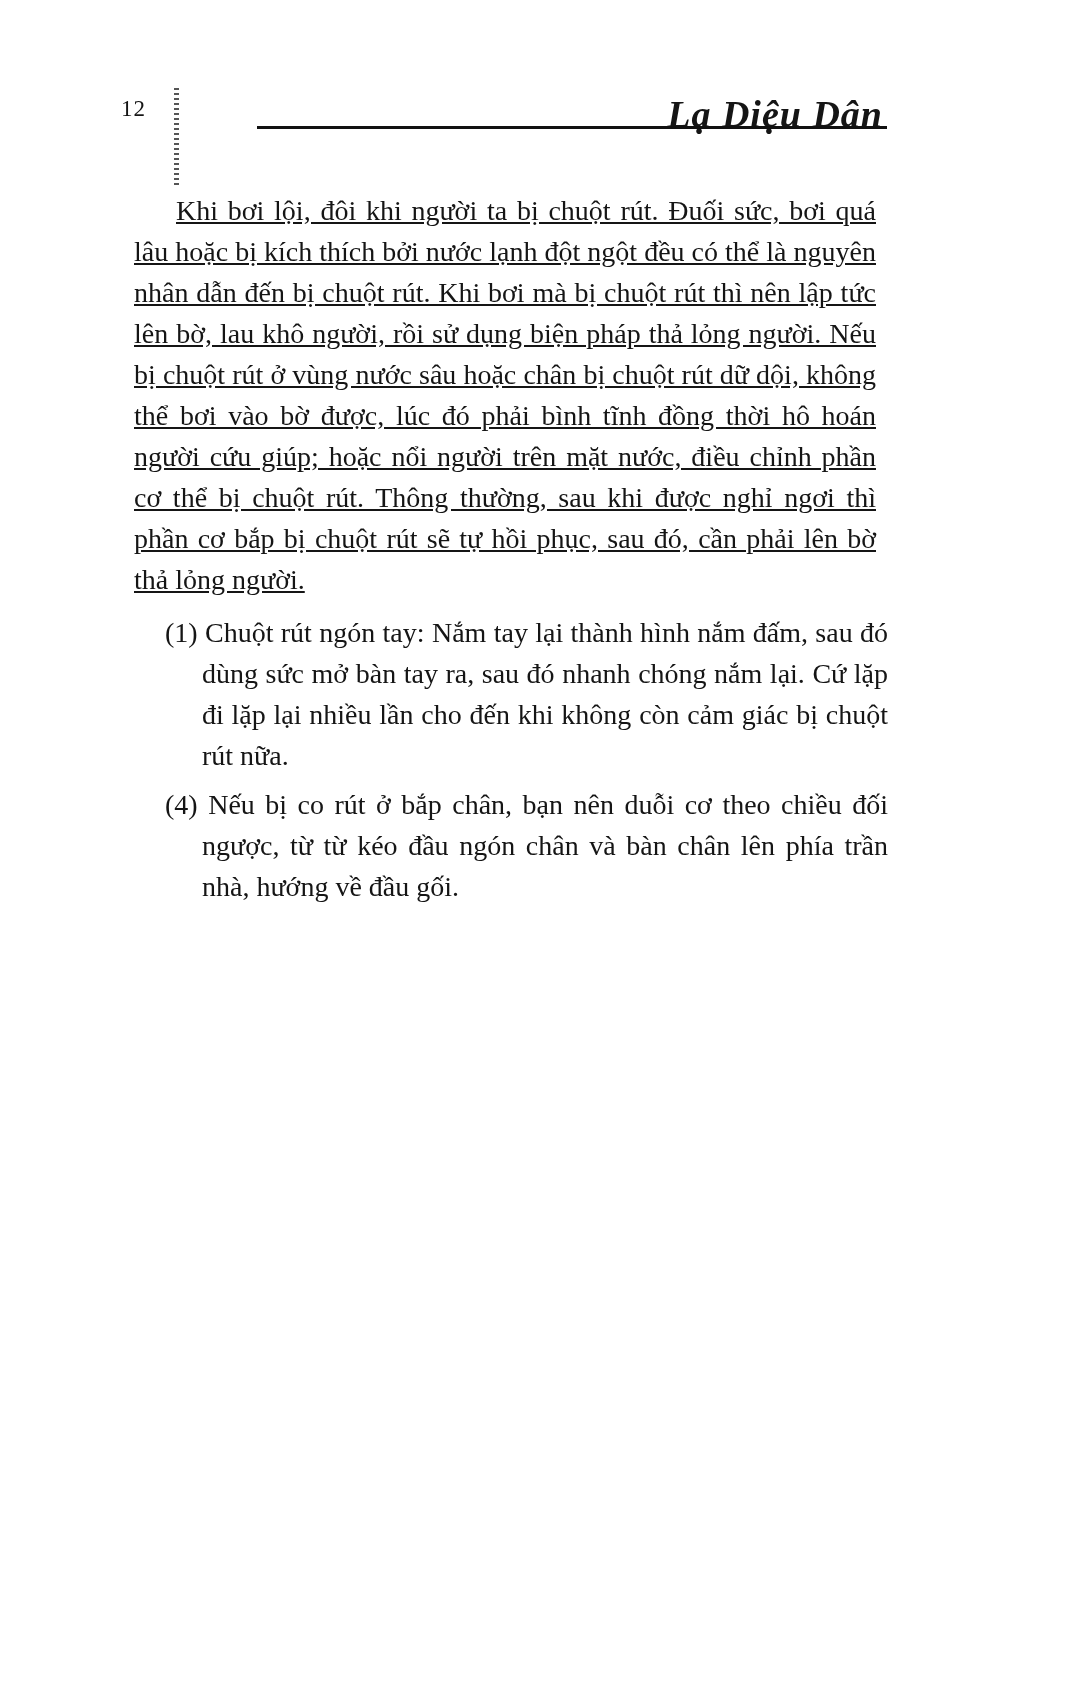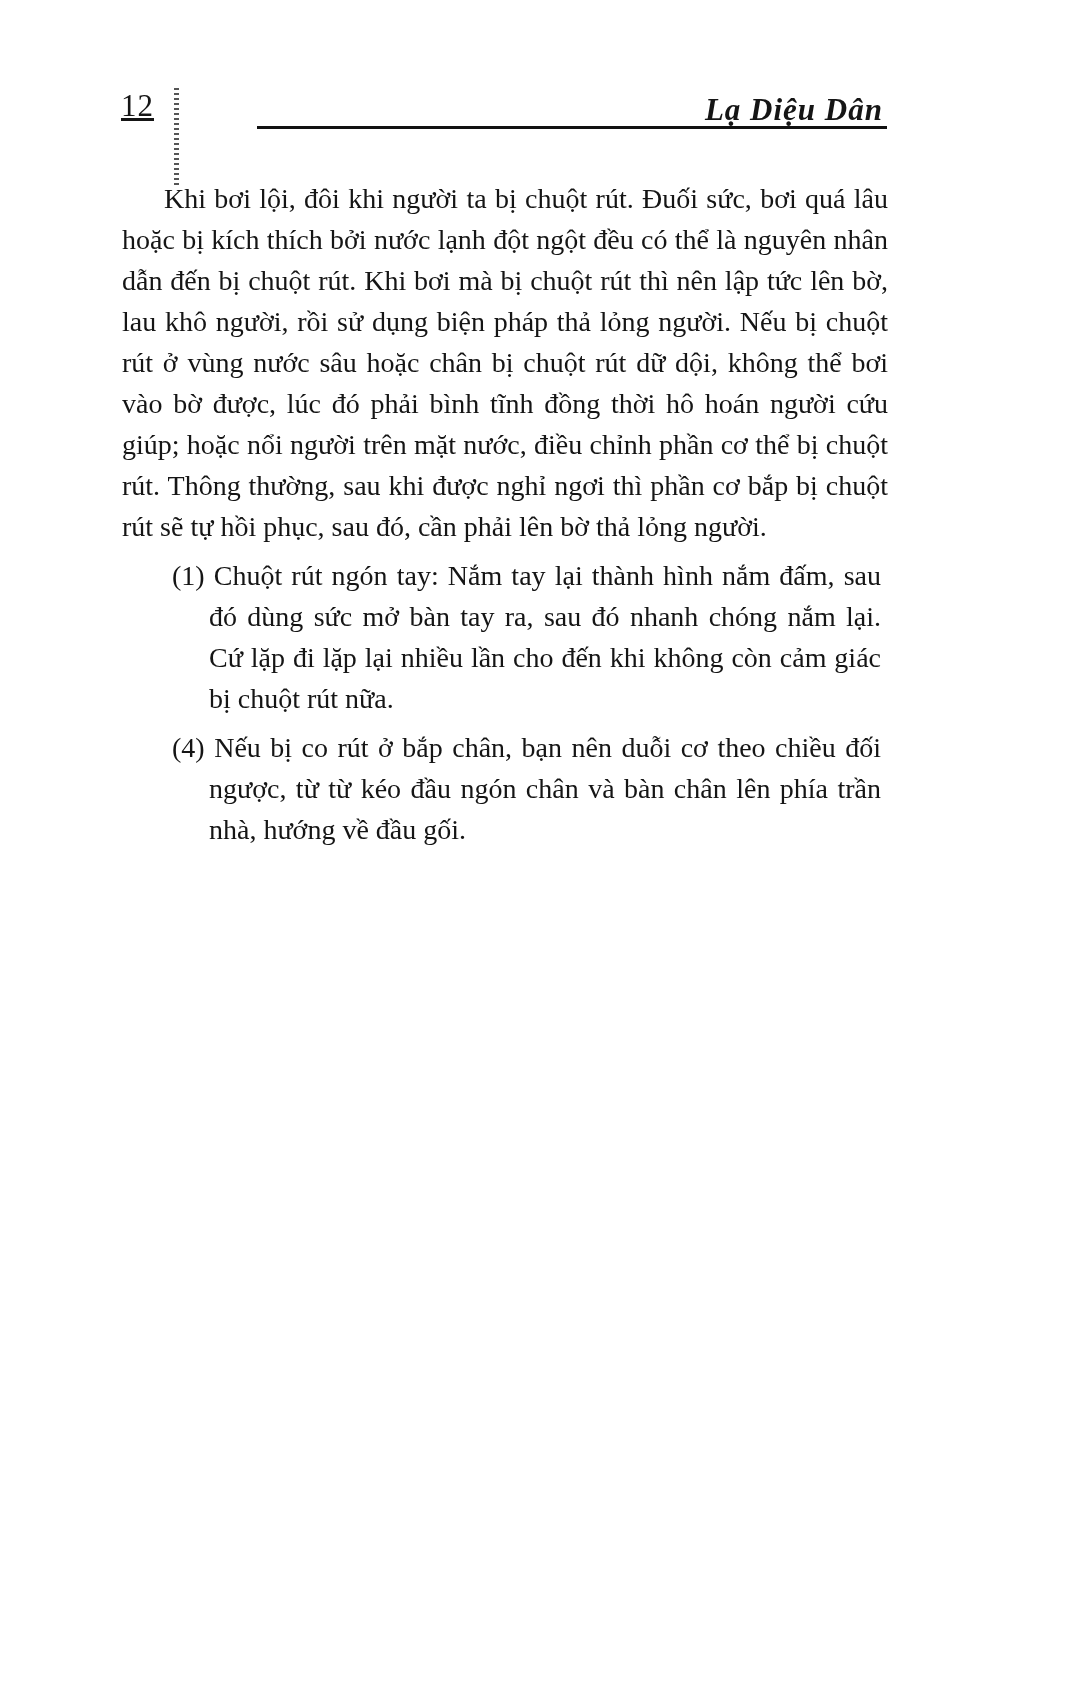--- a/index.html
+++ b/index.html
@@ -13,42 +13,41 @@
     height: 1686px;
     background: #ffffff;
     color: #151515;
     font-family: "Liberation Serif", serif;
     overflow: hidden;
   }
   
   .page-number {
     position: absolute;
     left: 121px;
-    top: 88px;
-    font-size: 31px;
+    top: 96px;
+    font-size: 23px;
     letter-spacing: 1px;
-    text-decoration: underline;
   }
   .chain-bar {
     position: absolute;
     left: 174px;
     top: 88px;
     width: 5px;
     height: 100px;
     background-image: repeating-linear-gradient(
       to bottom,
       #555 0px, #555 2px,
       rgba(255,255,255,0) 2px, rgba(255,255,255,0) 5px
     );
   }
   .author {
     position: absolute;
     right: 196px;
     top: 92px;
-    font-size: 31px;
+    font-size: 38px;
     font-weight: bold;
     font-style: italic;
     letter-spacing: 1px;
     font-family: "Liberation Serif", serif;
   }
   .header-rule {
     position: absolute;
     left: 257px;
     right: 192px;
     top: 126px;
@@ -59,28 +58,29 @@
   .content {
     position: absolute;
     top: 178px;
     left: 122px;
     width: 766px;
     font-size: 28px;
     line-height: 41px;
     text-align: justify;
   }
   .para {
-    margin: 0;
+    margin: 12px;
     text-indent: 42px;
+    text-decoration: underline;
   }
   .para + .para {
     margin-top: 7px;
   }
   .steps {
-    margin: 7px;
+    margin: 0;
   }
   .step {
     margin-top: 8px;
     padding-left: 80px;
     text-indent: -37px;
   }
   .step-num {
     white-space: nowrap;
   }
 </style>

